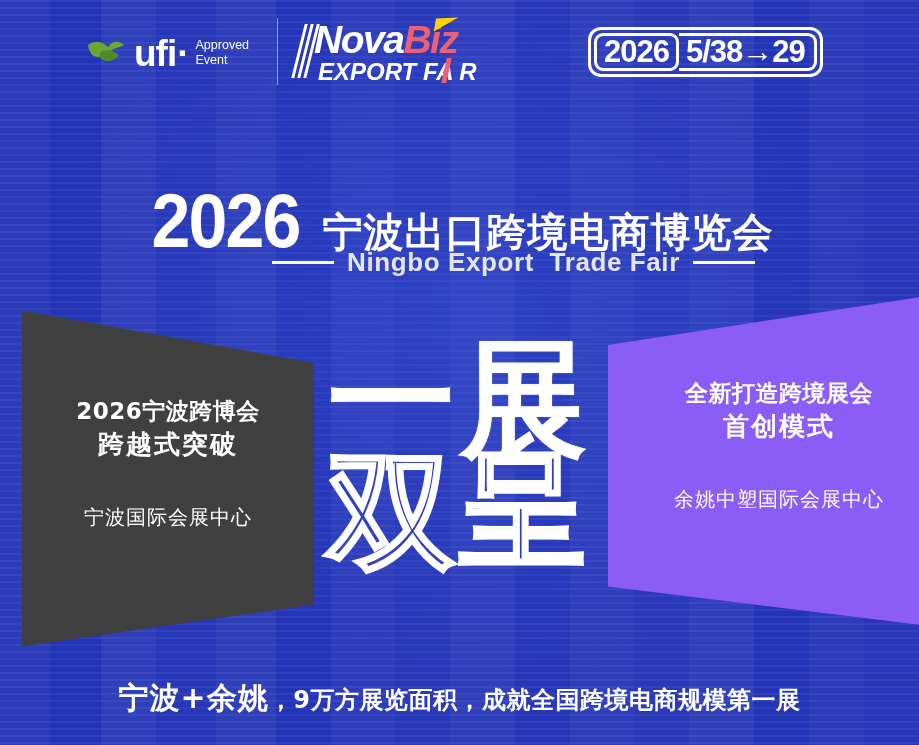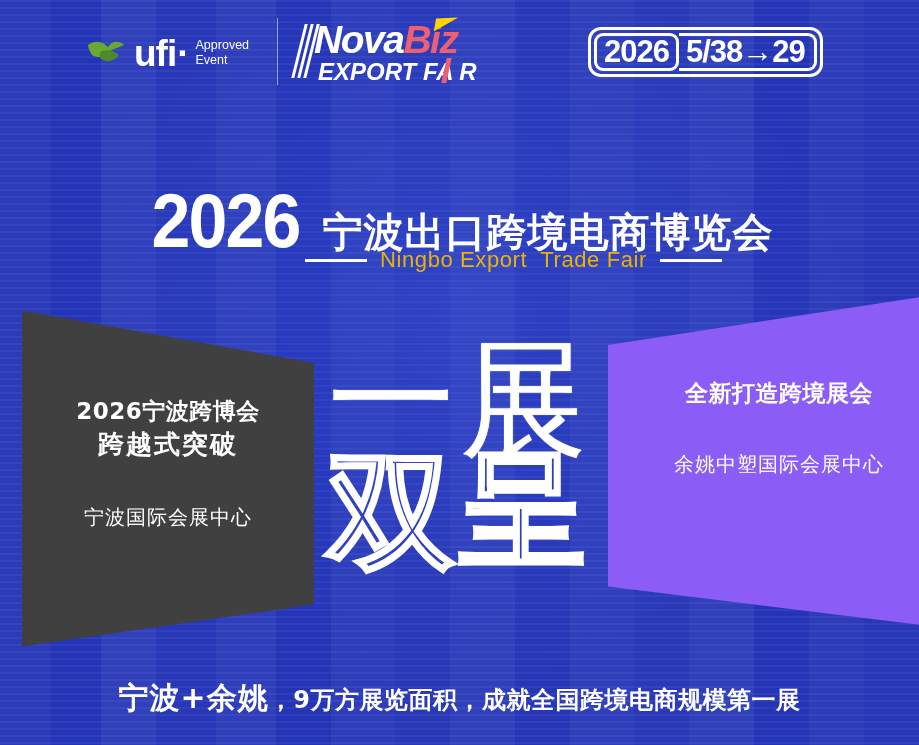--- a/index.html
+++ b/index.html
@@ -170,21 +170,21 @@
     letter-spacing:1px; margin-left:16px;
     font-family:"DejaVu Sans","Liberation Sans",sans-serif;
   }
   .subtitle-row{
     position:absolute; top:247px; left:0; width:919px;
     display:flex; align-items:center; justify-content:center; gap:13px;
     z-index:6; padding-left:108px;
   }
   .sub-rule{ width:62px; height:3px; background:#fff; }
   .subtitle-en{
-    color:#eab308; font-weight:normal; font-size:22px; letter-spacing:.6px;
+    color:#e5e5e5; font-weight:bold; font-size:26px; letter-spacing:.6px;
     white-space:pre; font-family:"Liberation Sans",sans-serif;
   }
 
   
   .panel{
     position:absolute; z-index:3;
     display:flex; flex-direction:column; align-items:center;
   }
   .panel-left{
     left:22px; top:300px; width:292px; height:350px;
@@ -217,21 +217,21 @@
     font-family:"DejaVu Sans","Liberation Sans",sans-serif;
   }
 
   
   .slogan{
     position:absolute; left:0; top:336px; width:919px;
     z-index:5; display:flex; flex-direction:column; align-items:center;
     pointer-events:none;
   }
   .slogan-solid{
-    color:#fff; font-weight:normal; font-size:128px; line-height:1;
+    color:#fff; font-weight:bold; font-size:128px; line-height:1;
     letter-spacing:4px;
     font-family:"DejaVu Sans","Liberation Sans",sans-serif;
     text-shadow:0 0 1px #fff;
   }
   .slogan-outline{
     color:transparent; font-weight:bold; font-size:128px; line-height:1;
     letter-spacing:4px; margin-top:-16px;
     -webkit-text-stroke:3px #fff;
     font-family:"DejaVu Sans","Liberation Sans",sans-serif;
   }
@@ -312,20 +312,21 @@
     <div class="panel-inner">
       <span class="p-line1">2026宁波跨博会</span>
       <span class="p-line2">跨越式突破</span>
       <span class="p-line3">宁波国际会展中心</span>
     </div>
   </div>
 
   <div class="panel panel-right">
     <div class="panel-inner">
       <span class="p-line1">全新打造跨境展会</span>
+      <span class="p-line2">首创模式</span>
       <span class="p-line3">余姚中塑国际会展中心</span>
     </div>
   </div>
 
   <div class="slogan">
     <span class="slogan-solid">一展</span>
     <span class="slogan-outline">双呈</span>
   </div>
 
   <div class="footer">

